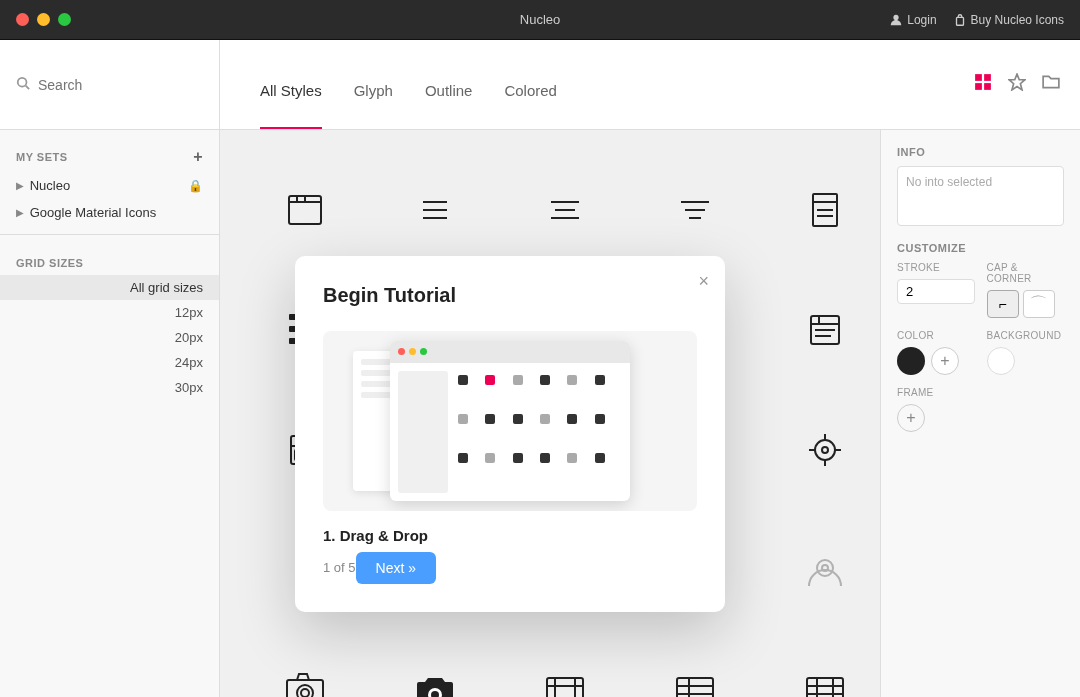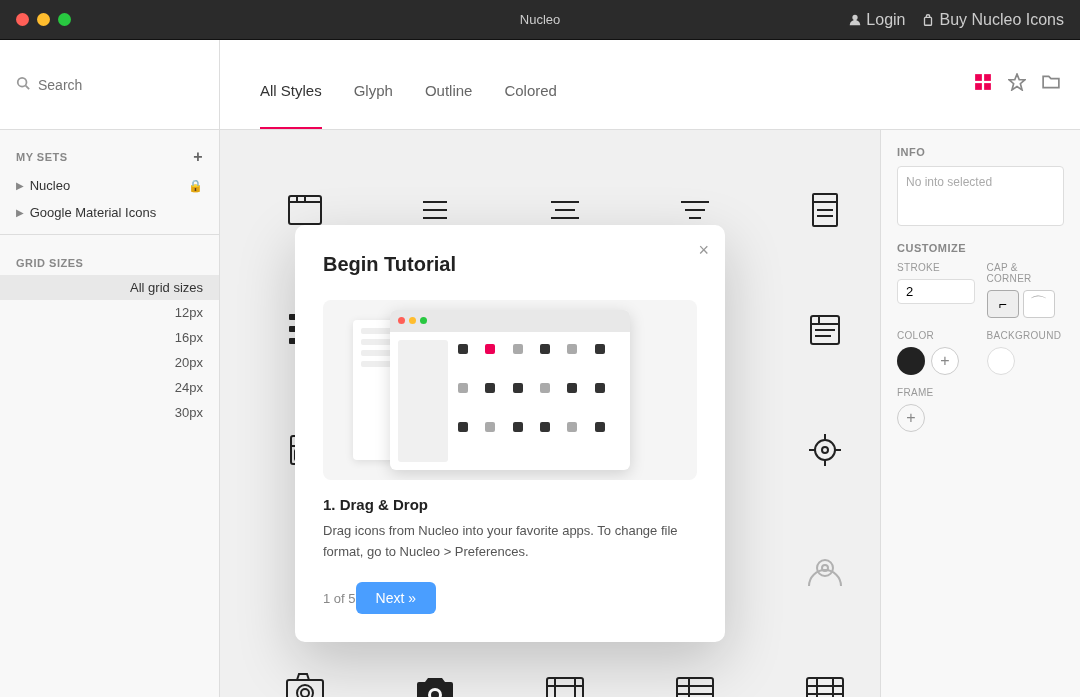--- a/index.html
+++ b/index.html
@@ -18,21 +18,21 @@
     .titlebar-buttons { display: flex; gap: 8px; align-items: center; }
     .titlebar-btn {
       width: 13px; height: 13px; border-radius: 50%;
       display: inline-block;
     }
     .btn-red { background: #ff5f57; }
     .btn-yellow { background: #ffbd2e; }
     .btn-green { background: #28c840; }
     .titlebar-title { color: #ccc; font-size: 13px; position: absolute; left: 50%; transform: translateX(-50%); }
     .titlebar-actions { display: flex; gap: 16px; align-items: center; }
-    .titlebar-action { color: #ccc; font-size: 16px; display: flex; align-items: center; gap: 4px; cursor: pointer; }
+    .titlebar-action { color: #ccc; font-size: 12px; display: flex; align-items: center; gap: 4px; cursor: pointer; }
 
     
     .app { display: flex; flex-direction: column; height: 657px; background: #f0f0f0; }
 
     
     .topbar {
       background: #fff;
       height: 90px;
       display: flex;
       align-items: stretch;
@@ -456,21 +456,20 @@
           <span>Google Material Icons</span>
         </div>
       </div>
 
       <div class="sidebar-divider"></div>
 
       <div class="grid-section">
         <div class="grid-header">GRID SIZES</div>
         <div class="grid-item active">All grid sizes</div>
         <div class="grid-item">12px</div>
-        <div class="grid-item">16px</div>
         <div class="grid-item">20px</div>
         <div class="grid-item">24px</div>
         <div class="grid-item">30px</div>
       </div>
     </div>
 
     <div class="main-area" style="position:relative;">
 
       <div class="icon-cell">
         <svg viewBox="0 0 48 48" fill="none" stroke="#222" stroke-width="2">
@@ -661,21 +660,20 @@
                     <div class="ill-icon-dot"></div>
                     <div class="ill-icon-dot" style="background:#aaa;"></div>
                     <div class="ill-icon-dot"></div>
                   </div>
                 </div>
               </div>
             </div>
           </div>
 
           <div style="font-size:15px;font-weight:600;color:#222;margin-bottom:8px;">1. Drag &amp; Drop</div>
-          <div class="modal-desc">Drag icons from Nucleo into your favorite apps. To change file format, go to Nucleo &gt; Preferences.</div>
 
           <div class="modal-footer">
             <span class="modal-counter">1 of 5</span>
             <button class="modal-next">Next »</button>
           </div>
         </div>
       </div>
     </div>
 
     <div class="right-panel">

